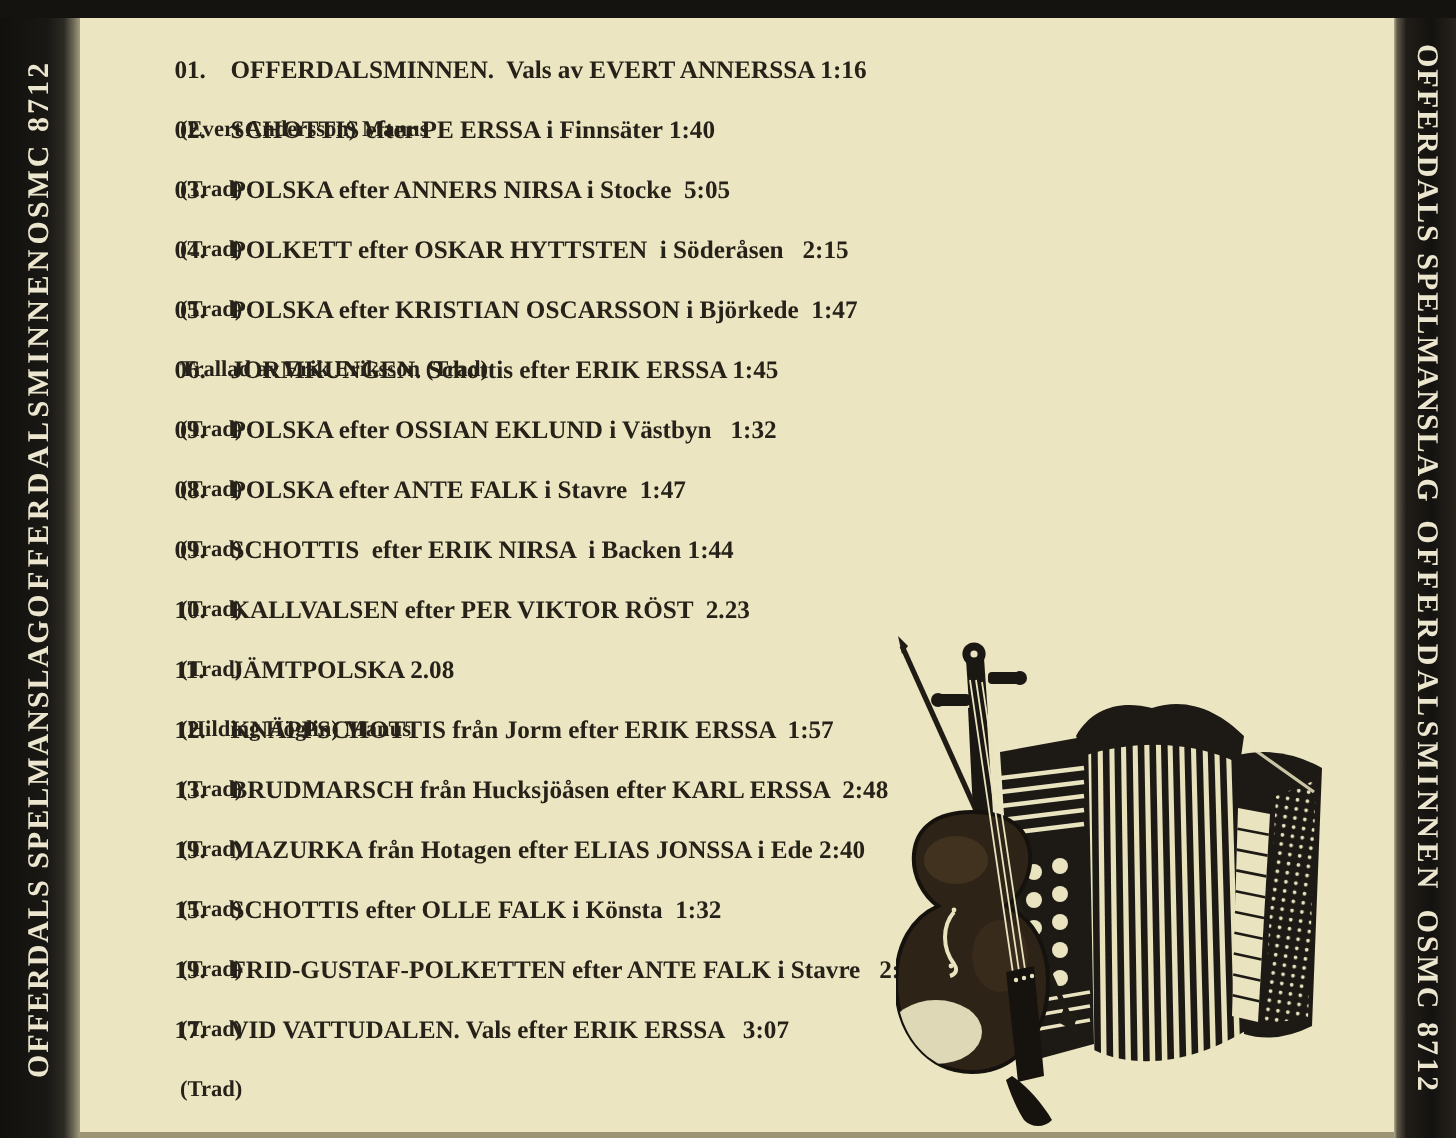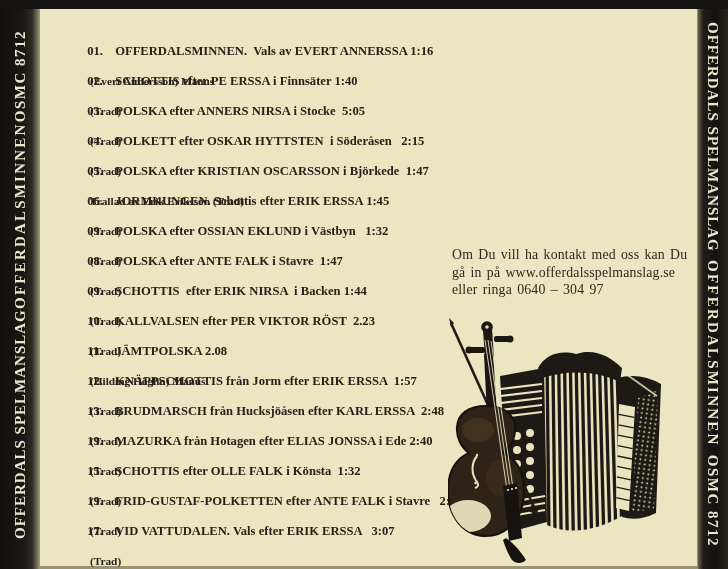--- a/index.html
+++ b/index.html
@@ -17,21 +17,21 @@
   .spine-flex.sleft{left:0;top:0;width:569px;height:40px;transform-origin:0 0;
     transform:rotate(-90deg) translateX(-569px);padding:0 30px;box-sizing:border-box;}
   .spine-flex.sright{left:697px;top:0;width:569px;height:31px;transform-origin:0 0;
     transform:rotate(90deg) translateY(-31px);padding:0 22px;box-sizing:border-box;}
   .sp-item{letter-spacing:1px;white-space:pre;}
   .sp-item.mid{letter-spacing:2.2px;}
   .sp-item.cat{letter-spacing:1.5px;}
   .tracks{position:absolute;left:62px;top:11px;color:#262219;z-index:2;}
   .track{height:30px;}
   .t-main{font-weight:700;font-size:12.6px;line-height:16px;white-space:pre;}
-  .t-num{display:inline-block;width:28px;margin-top:16px;}
+  .t-num{display:inline-block;width:28px;}
   .t-sub{font-weight:700;font-size:11.3px;line-height:13px;margin-left:28px;white-space:pre;}
   .contact{position:absolute;left:452px;top:246px;width:260px;font-size:13.8px;line-height:17.5px;
     color:#2b2820;letter-spacing:.2px;word-spacing:1.5px;z-index:2;}
   .art{position:absolute;left:448px;top:310px;width:230px;height:258px;z-index:3;}
 </style>
 </head>
 <body>
 
 <div class="cover">
   <div class="topbar"></div>
@@ -167,25 +167,20 @@
 
     <div class="track">
       <div class="t-main">
         <span class="t-num">17.</span><span>VID VATTUDALEN. Vals efter ERIK ERSSA   3:07</span>
       </div>
       <div class="t-sub">(Trad)</div>
     </div>
 
   </div>
 
-  <div class="contact">
-    <div>Om Du vill ha kontakt med oss kan Du</div>
-    <div>gå in på www.offerdalsspelmanslag.se</div>
-    <div>eller ringa 0640 – 304 97</div>
-  </div>
 
   <svg class="art" viewBox="0 0 230 258">
     <defs>
       <clipPath id="bellowsClip">
         <path d="M 96,60 C 118,50 152,52 172,66 L 177,204 C 152,220 122,226 99,215 Z"></path>
       </clipPath>
       <clipPath id="bodyClip">
         <path d="M 38,96 C 56,96 66,104 67,117 C 68,128 62,138 55,143 C 68,149 76,162 76,181 C 76,207 60,226 38,226 C 16,226 0,207 0,181 C 0,162 8,149 21,143 C 14,138 8,128 9,117 C 10,104 20,96 38,96 Z"></path>
       </clipPath>
       <pattern id="dotp" width="5" height="4.6" patternUnits="userSpaceOnUse" patternTransform="rotate(8)">

